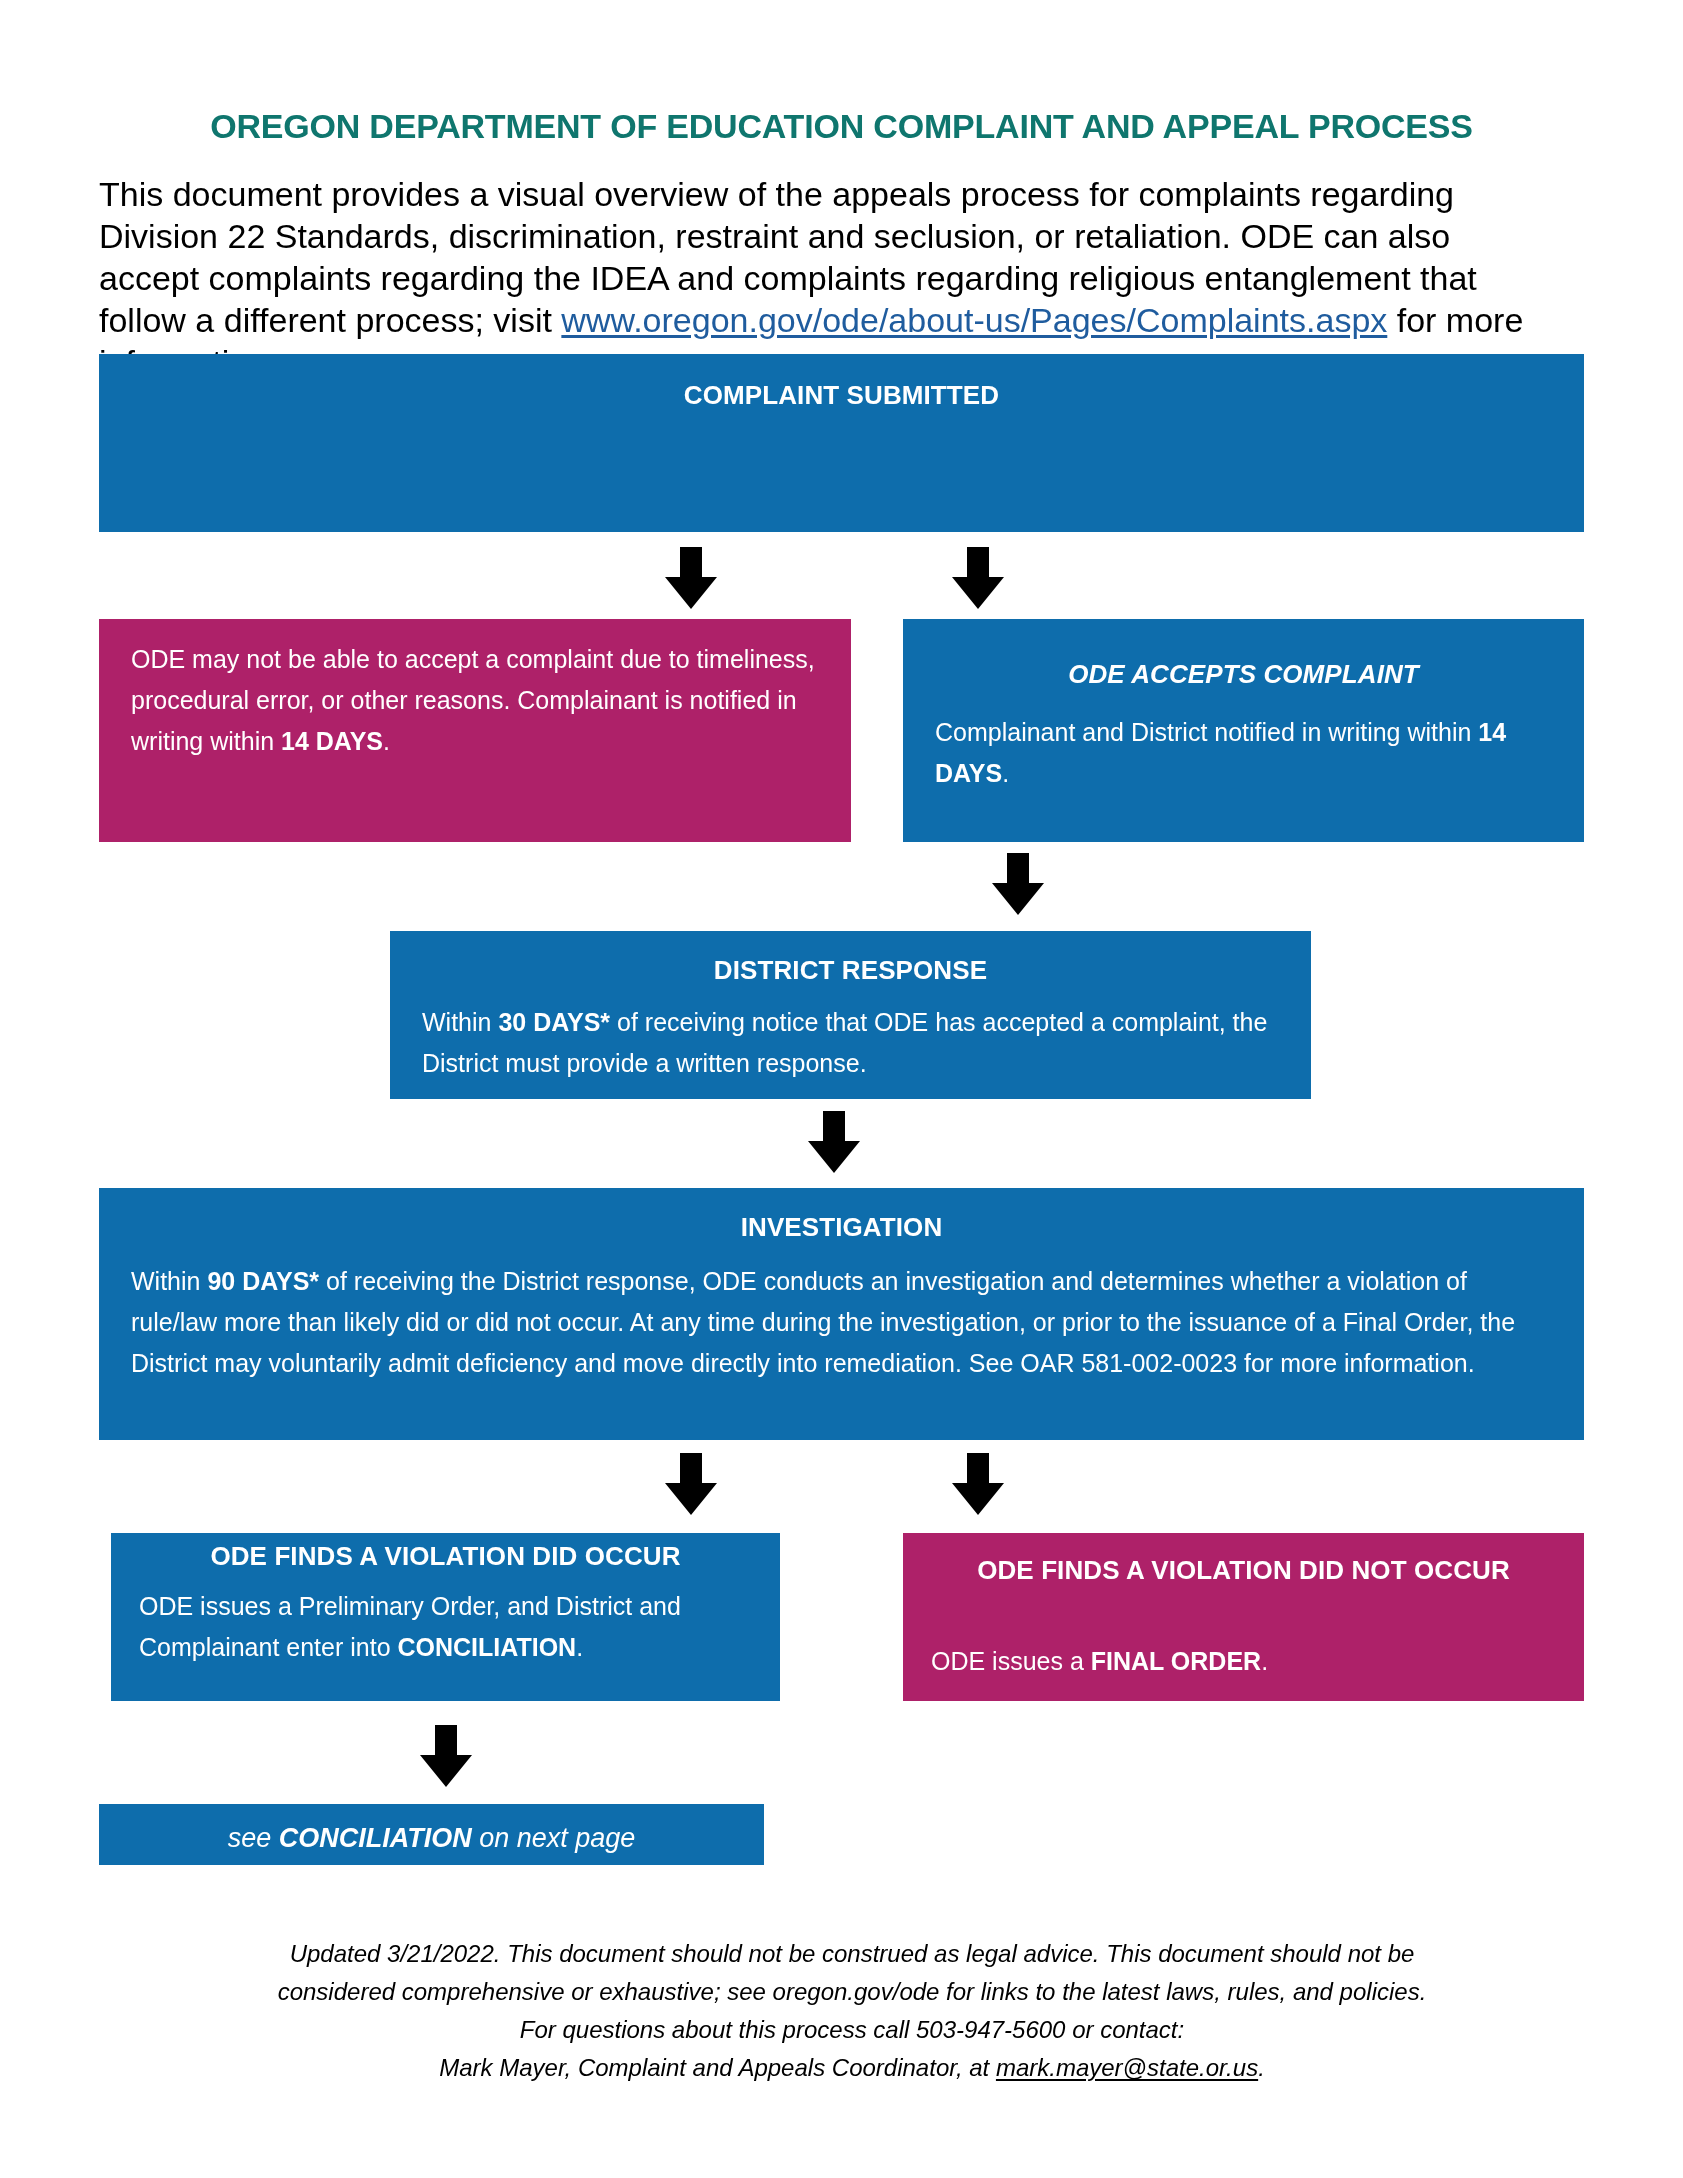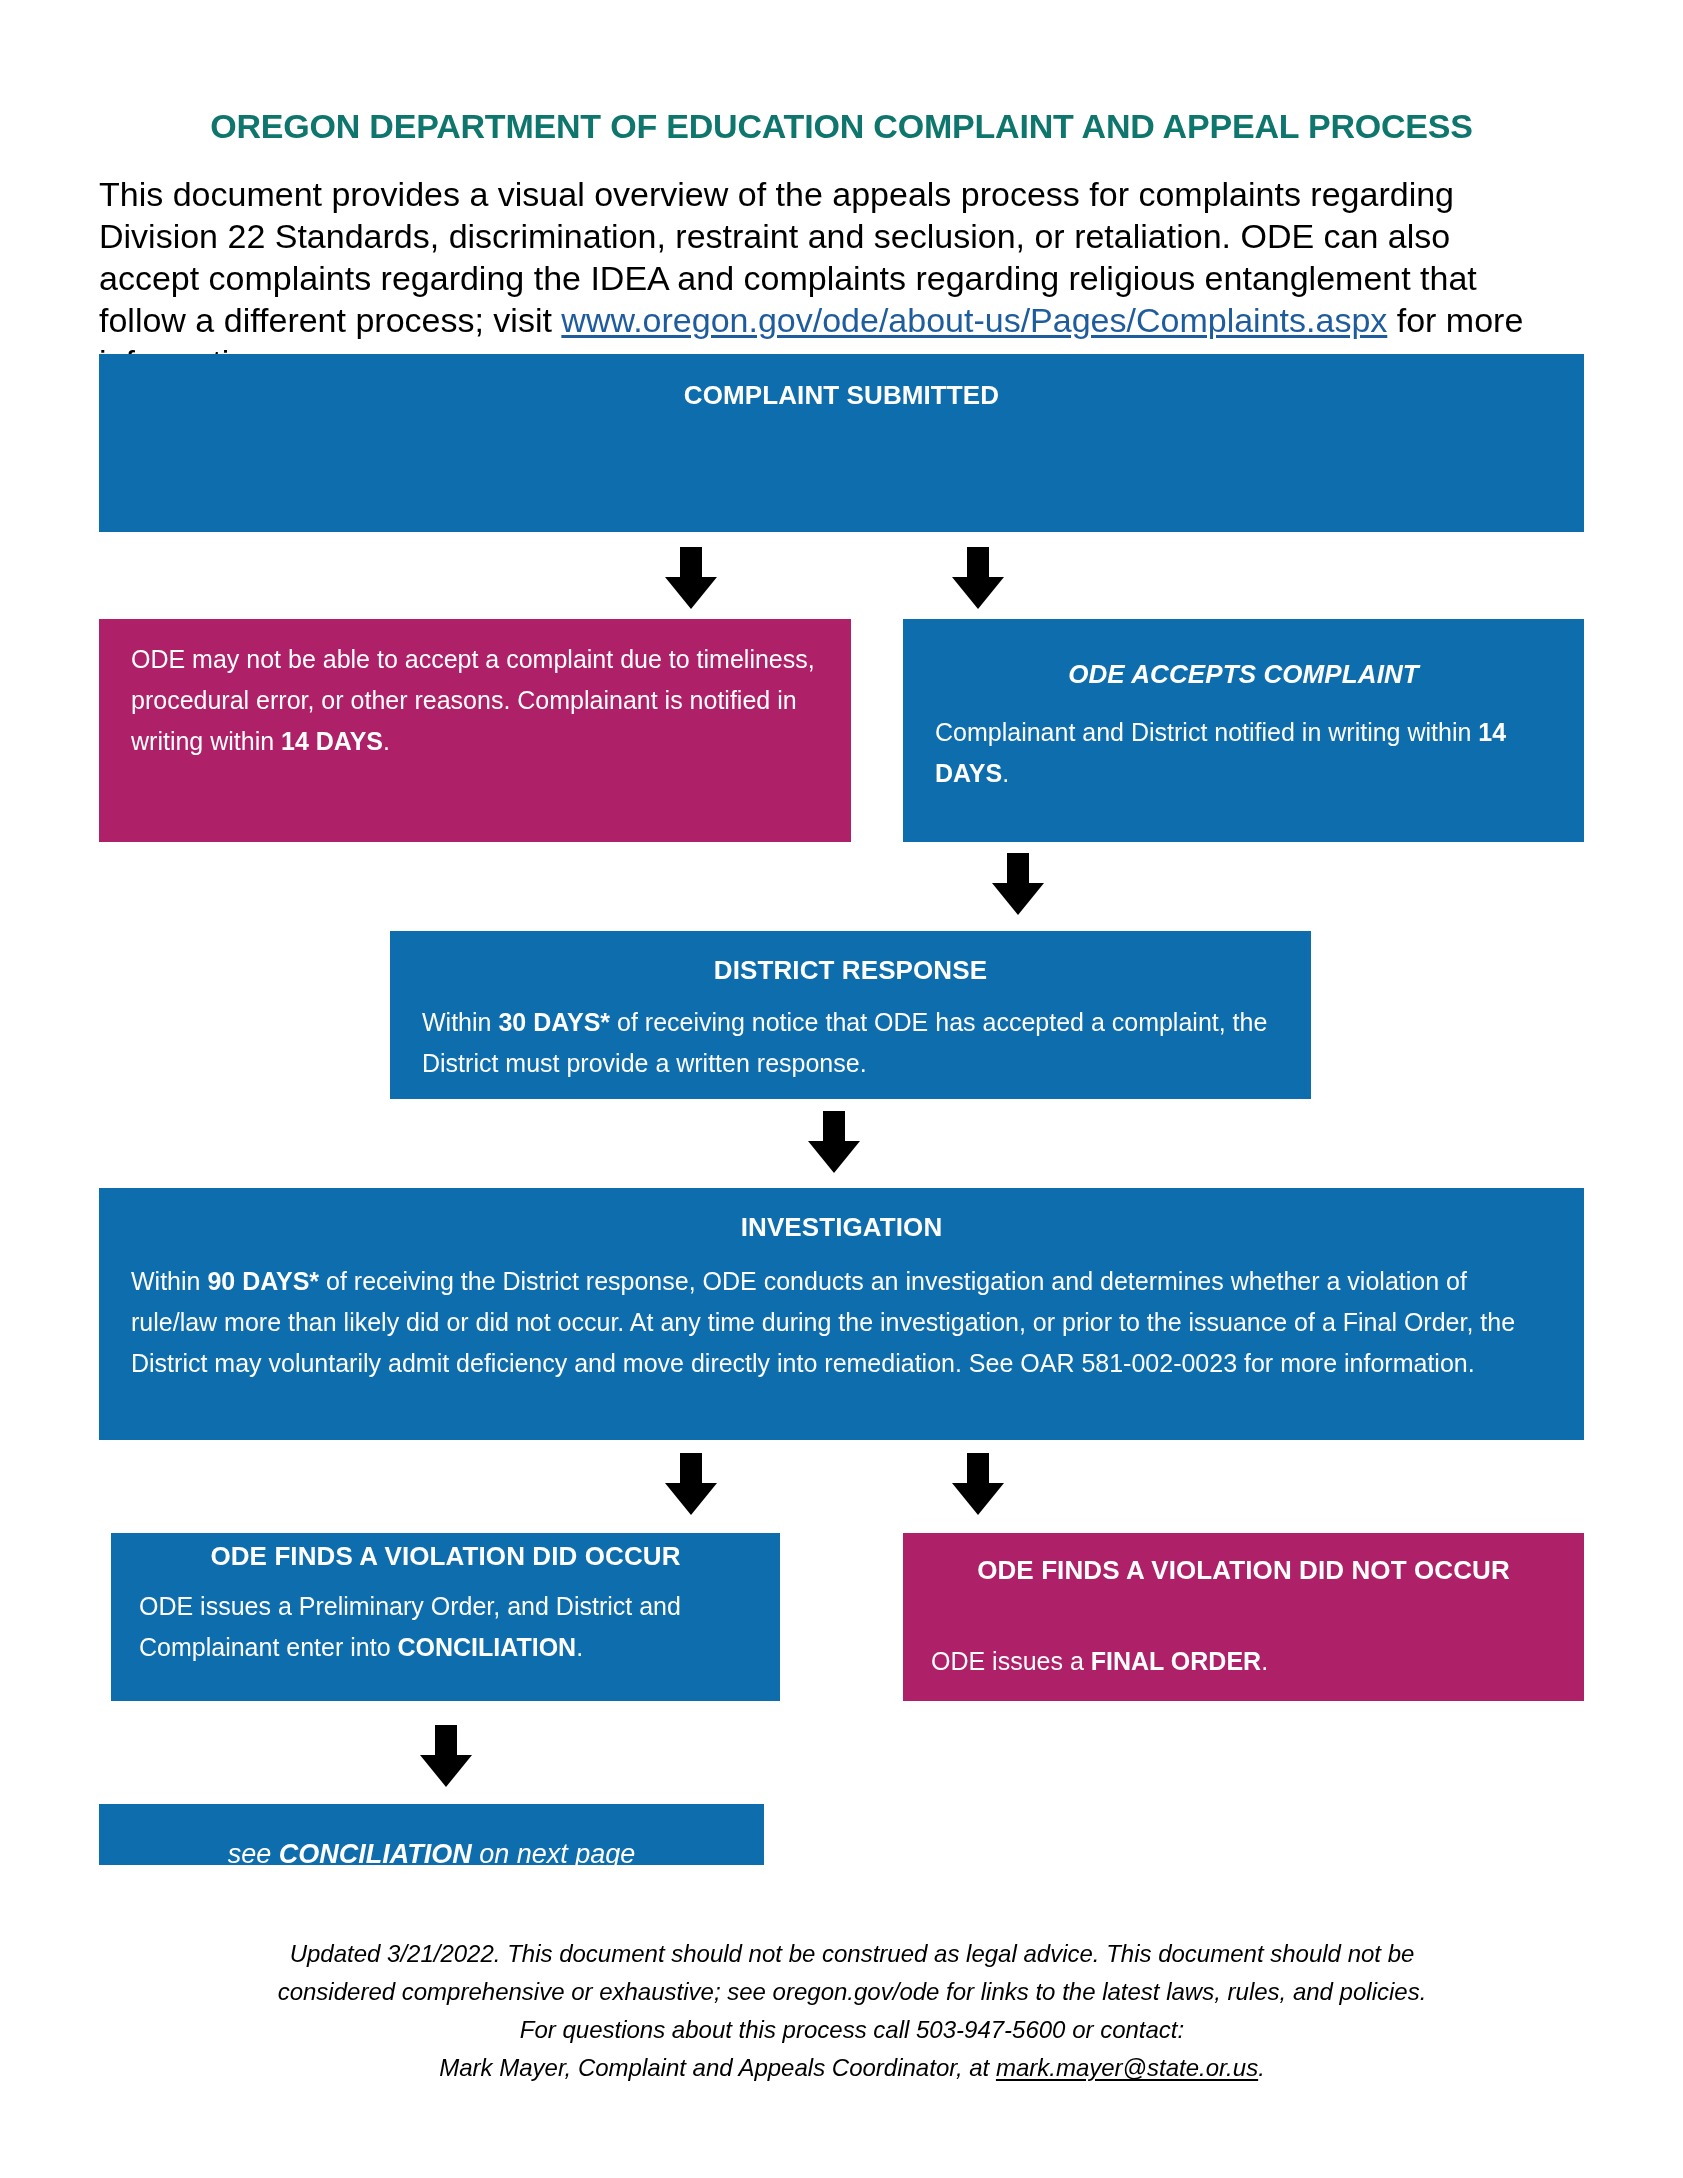--- a/index.html
+++ b/index.html
@@ -207,21 +207,21 @@
       <span>ODE issues a </span><b>FINAL ORDER</b><span>.</span>
     </div>
   </div>
 
   <div class="arrow" style="left:420px; top:1725px;">
     <div class="stem"></div>
     <div class="head"></div>
   </div>
 
   <div class="box blue" style="left:99px; top:1804px; width:665px; height:61px;">
-    <div class="box-body" style="margin:16px; text-align:center; font-style:italic; line-height:61px; font-size:27px;">
+    <div class="box-body" style="margin:0; text-align:center; font-style:italic; line-height:61px; font-size:27px;">
       <span>see </span><b>CONCILIATION</b><span> on next page</span>
     </div>
   </div>
 
   <div class="footer">
     <div>Updated 3/21/2022. This document should not be construed as legal advice. This document should not be</div>
     <div>considered comprehensive or exhaustive; see oregon.gov/ode for links to the latest laws, rules, and policies.</div>
     <div>For questions about this process call 503-947-5600 or contact:</div>
     <div>
       <span>Mark Mayer, Complaint and Appeals Coordinator, at </span><a class="mail" href="#">mark.mayer@state.or.us</a><span>.</span>

